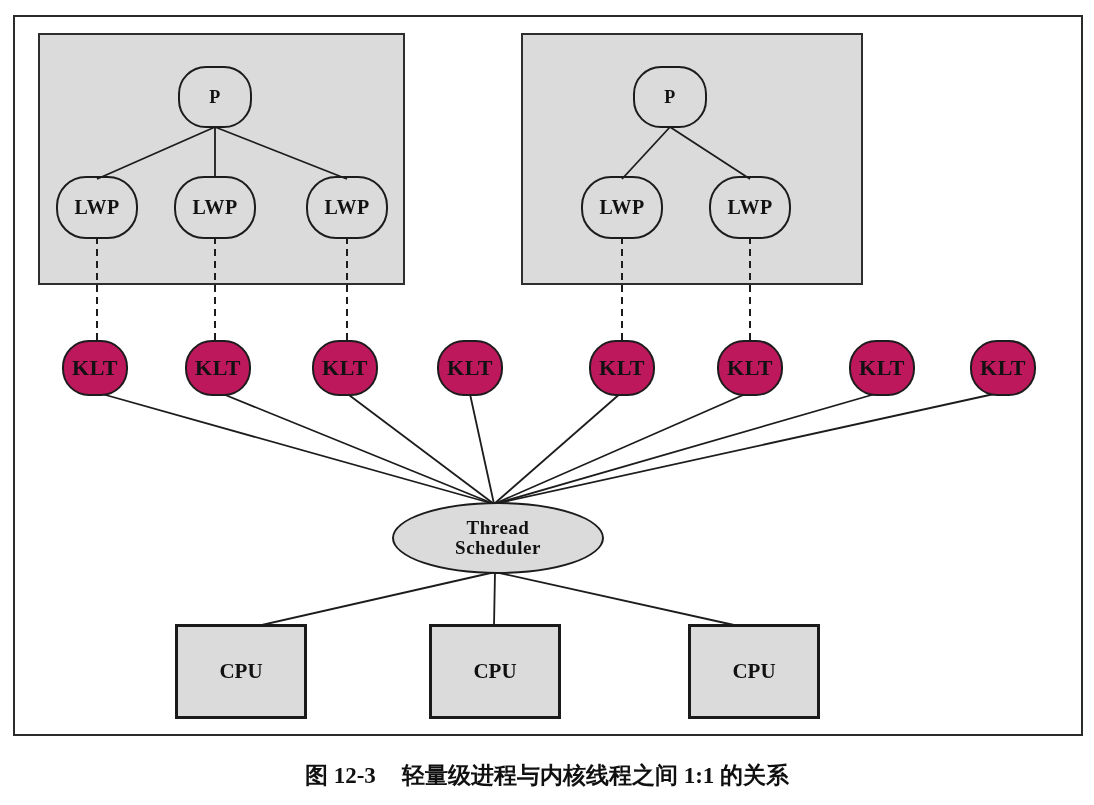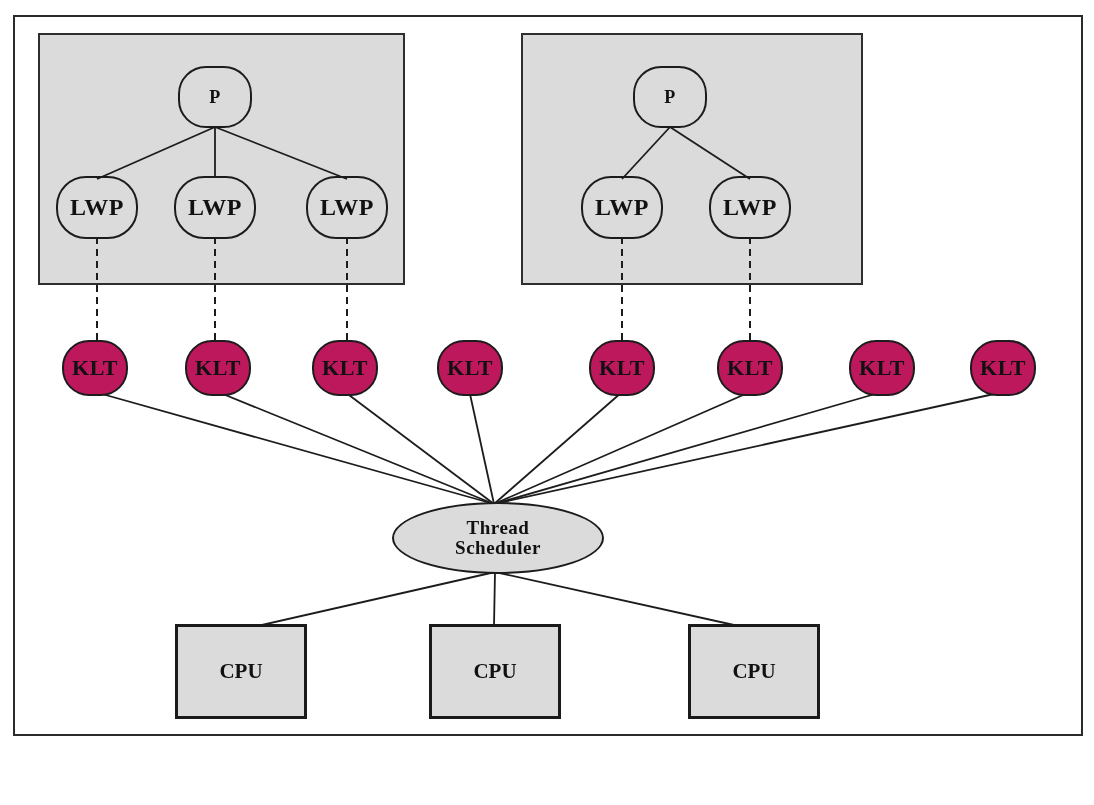--- a/index.html
+++ b/index.html
@@ -50,21 +50,21 @@
     border: 2px solid #1c1c1c;
     display: flex;
     align-items: center;
     justify-content: center;
     font-weight: bold;
     color: #111111;
     z-index: 3;
     letter-spacing: 0.5px;
   }
   .p-node   { width: 74px; height: 62px; border-radius: 28px; font-size: 18px; background: transparent; }
-  .lwp-node { width: 82px; height: 63px; border-radius: 30px; font-size: 24px; background: transparent; }
+  .lwp-node { width: 82px; height: 63px; border-radius: 30px; font-size: 20px; background: transparent; }
   .klt-node { width: 66px; height: 56px; border-radius: 27px; font-size: 22px; background: #be185d; }
   .scheduler-node {
     width: 212px; height: 72px;
     border-radius: 50%;
     background: #dbdbdb;
     flex-direction: column;
     font-size: 19px;
     line-height: 20px;
     text-align: center;
   }
@@ -174,14 +174,17 @@
 
   <div class="node scheduler-node" style="left:392px; top:502px;">
     <span>Thread</span>
     <span>Scheduler</span>
   </div>
 
   <div class="cpu-box" style="left:175px; top:624px;">CPU</div>
   <div class="cpu-box" style="left:429px; top:624px;">CPU</div>
   <div class="cpu-box" style="left:688px; top:624px;">CPU</div>
 
+  <div class="caption">
+    <span class="cap-num">图 12-3</span><span>轻量级进程与内核线程之间 1:1 的关系</span>
+  </div>
 
 </div>
 
 </body></html>

